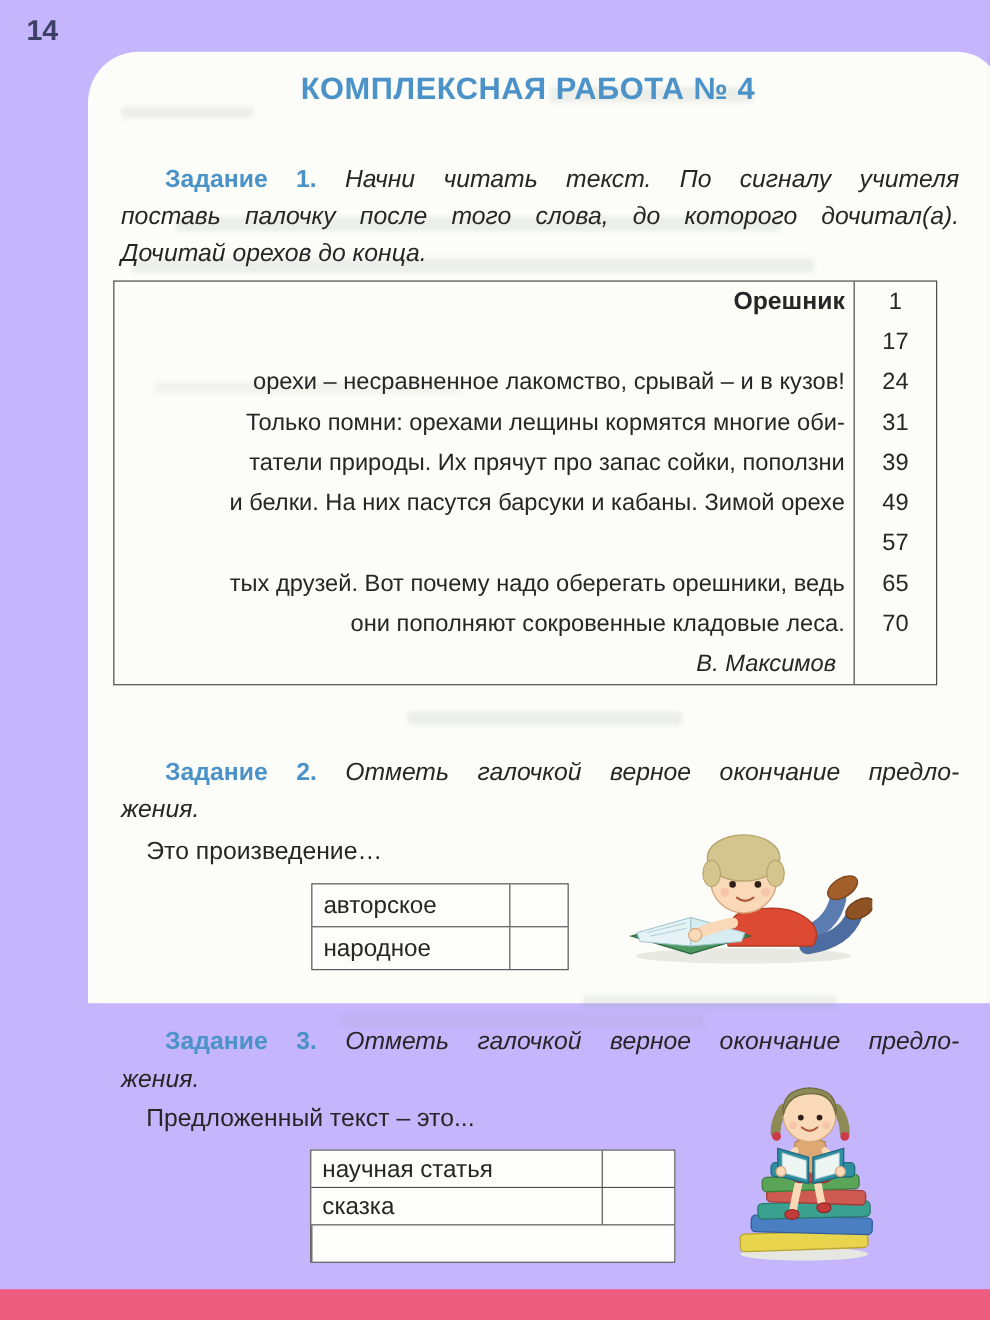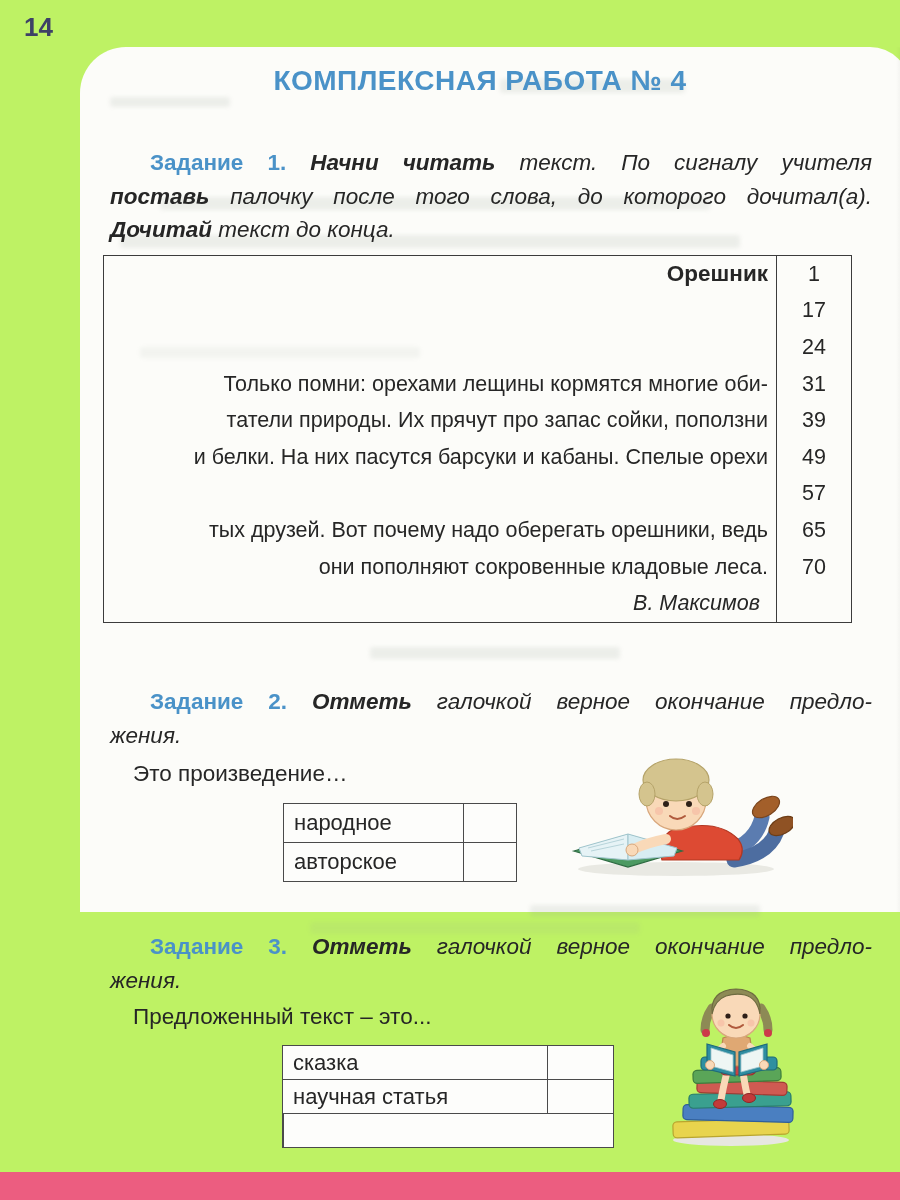--- a/index.html
+++ b/index.html
@@ -1,35 +1,35 @@
 <!DOCTYPE html>
 <html><head>
 <meta charset="utf-8">
 <style>
   html,body{margin:0;padding:0;}
   body{font-family:"Liberation Sans", sans-serif; background:#888;}
-  .canvas{position:relative;width:900px;height:1200px;background:#bef264;overflow:hidden;margin:0 auto;}
+  .canvas{position:relative;width:900px;height:1200px;background:#c4b5fd;overflow:hidden;margin:0 auto;}
   .page-number{position:absolute;left:24px;top:12px;font-size:26px;font-weight:bold;color:#3e4166;}
   .page{position:absolute;left:80px;top:47px;width:830px;height:865px;background:#fcfcf9;border-radius:46px 40px 0 0;}
   .edge-shade{position:absolute;right:0;top:0;width:14px;height:100%;border-radius:0 40px 0 0;
     background:linear-gradient(to right, rgba(0,0,0,0), rgba(0,0,0,0.10));}
   .bottom-band{position:absolute;left:0;top:1172px;width:900px;height:28px;background:#ec5d80;}
 
   
   .ghost{position:absolute;background:#95a295;opacity:.15;filter:blur(2px);border-radius:3px;}
 
   .title{position:absolute;left:20px;top:18px;width:760px;text-align:center;
     font-size:28px;font-weight:bold;color:#4a92c8;letter-spacing:.5px;}
 
   .task-head{position:absolute;width:762px;font-size:22.5px;font-style:italic;color:#262626;line-height:33.5px;}
   .task-head .tline{text-align:justify;text-align-last:justify;}
   .task-head .tline.ind{text-indent:40px;}
   .task-head .tline.last{text-align:left;text-align-last:left;}
   .tlabel{font-style:normal;font-weight:bold;color:#4a92c8;}
-  .tbold{font-weight:bold;}
+  .tbold{font-weight:normal;}
 
   .prompt{position:absolute;font-size:22.5px;color:#262626;font-style:normal;}
 
   
   .rbox{position:absolute;left:23px;top:208px;width:749px;height:368px;border:1.7px solid #3c3c3c;
     box-sizing:border-box;background:transparent;}
   .rrows{display:flex;flex-direction:column;height:100%;align-items:flex-end;}
   .rrow{display:flex;flex:1;min-height:0;}
   .rtext{flex:1;align-self:center;padding:0 8px 0 11px;font-size:21.5px;color:#262626;}
   .rnum{width:74px;border-left:1.7px solid #3c3c3c;display:flex;align-items:center;justify-content:center;
@@ -74,46 +74,47 @@
     <div class="title">КОМПЛЕКСНАЯ РАБОТА № 4</div>
 
     <div class="task-head" style="left:30px;top:99px;">
       <div class="tline ind">
         <span class="tlabel">Задание 1.</span><span class="tbold"> Начни читать</span><span> текст. По сигналу учителя</span>
       </div>
       <div class="tline">
         <span class="tbold">поставь</span><span> палочку после того слова, до которого дочитал(а).</span>
       </div>
       <div class="tline last">
-        <span class="tbold">Дочитай</span><span> текст до конца.</span>
+        <span class="tbold">Дочитай</span><span> орехов до конца.</span>
       </div>
     </div>
 
     <div class="rbox">
       <div class="rrows">
           <div class="rrow">
           <div class="rtext rt">Орешник</div>
           <div class="rnum">1</div>
         </div>
           <div class="rrow">
           <div class="rnum">17</div>
         </div>
           <div class="rrow">
+          <div class="rtext rj">орехи – несравненное лакомство, срывай – и в кузов!</div>
           <div class="rnum">24</div>
         </div>
           <div class="rrow">
           <div class="rtext rj">Только помни: орехами лещины кормятся многие оби-</div>
           <div class="rnum">31</div>
         </div>
           <div class="rrow">
           <div class="rtext rj">татели природы. Их прячут про запас сойки, поползни</div>
           <div class="rnum">39</div>
         </div>
           <div class="rrow">
-          <div class="rtext rj">и белки. На них пасутся барсуки и кабаны. Спелые орехи</div>
+          <div class="rtext rj">и белки. На них пасутся барсуки и кабаны. Зимой орехе</div>
           <div class="rnum">49</div>
         </div>
           <div class="rrow">
           <div class="rnum">57</div>
         </div>
           <div class="rrow">
           <div class="rtext rj">тых друзей. Вот почему надо оберегать орешники, ведь</div>
           <div class="rnum">65</div>
         </div>
           <div class="rrow">
@@ -131,25 +132,25 @@
       <div class="tline ind">
         <span class="tlabel">Задание 2.</span><span class="tbold"> Отметь</span><span> галочкой верное окончание предло-</span>
       </div>
       <div class="tline last">жения.</div>
     </div>
 
     <div class="prompt" style="left:53px;top:714px;">Это произведение…</div>
 
     <div class="opt-table t2">
         <div class="opt-row">
+        <div class="opt-text">авторское</div>
+        <div class="opt-cb"></div>
+      </div>
+        <div class="opt-row">
         <div class="opt-text">народное</div>
-        <div class="opt-cb"></div>
-      </div>
-        <div class="opt-row">
-        <div class="opt-text">авторское</div>
         <div class="opt-cb"></div>
       </div>
       </div>
 
     <svg class="illus" style="left:478px;top:700px;" width="235" height="132" viewBox="0 0 235 132">
       <ellipse cx="118" cy="122" rx="98" ry="7" fill="#e9e9e3"></ellipse>
       <path d="M170,104 Q198,96 204,70" stroke="#5b7cb0" stroke-width="15" fill="none" stroke-linecap="round"></path>
       <path d="M176,113 Q210,108 219,84" stroke="#4d6da0" stroke-width="15" fill="none" stroke-linecap="round"></path>
       <ellipse cx="208" cy="60" rx="15" ry="8.5" fill="#a35f2a" stroke="#7a451d" stroke-width="1.2" transform="rotate(-32 208 60)"></ellipse>
       <ellipse cx="224" cy="79" rx="14" ry="8" fill="#8f5224" stroke="#6d3d16" stroke-width="1.2" transform="rotate(-28 224 79)"></ellipse>
@@ -175,25 +176,25 @@
       <div class="tline ind">
         <span class="tlabel">Задание 3.</span><span class="tbold"> Отметь</span><span> галочкой верное окончание предло-</span>
       </div>
       <div class="tline last">жения.</div>
     </div>
 
     <div class="prompt" style="left:53px;top:957px;">Предложенный текст – это...</div>
 
     <div class="opt-table t3">
         <div class="opt-row">
+        <div class="opt-text">научная статья</div>
+        <div class="opt-cb"></div>
+      </div>
+        <div class="opt-row">
         <div class="opt-text">сказка</div>
-        <div class="opt-cb"></div>
-      </div>
-        <div class="opt-row">
-        <div class="opt-text">научная статья</div>
         <div class="opt-cb"></div>
       </div>
         <div class="opt-row">
         <div class="opt-cb"></div>
       </div>
       </div>
 
     <svg class="illus" style="left:585px;top:933px;" width="145" height="168" viewBox="0 0 145 168">
       <ellipse cx="66" cy="160" rx="58" ry="6" fill="#e7e7e1"></ellipse>
       <rect x="8" y="140" width="116" height="16" rx="4" fill="#e8d44d" stroke="#b9a52e" stroke-width="1.2" transform="rotate(-2 66 148)"></rect>

